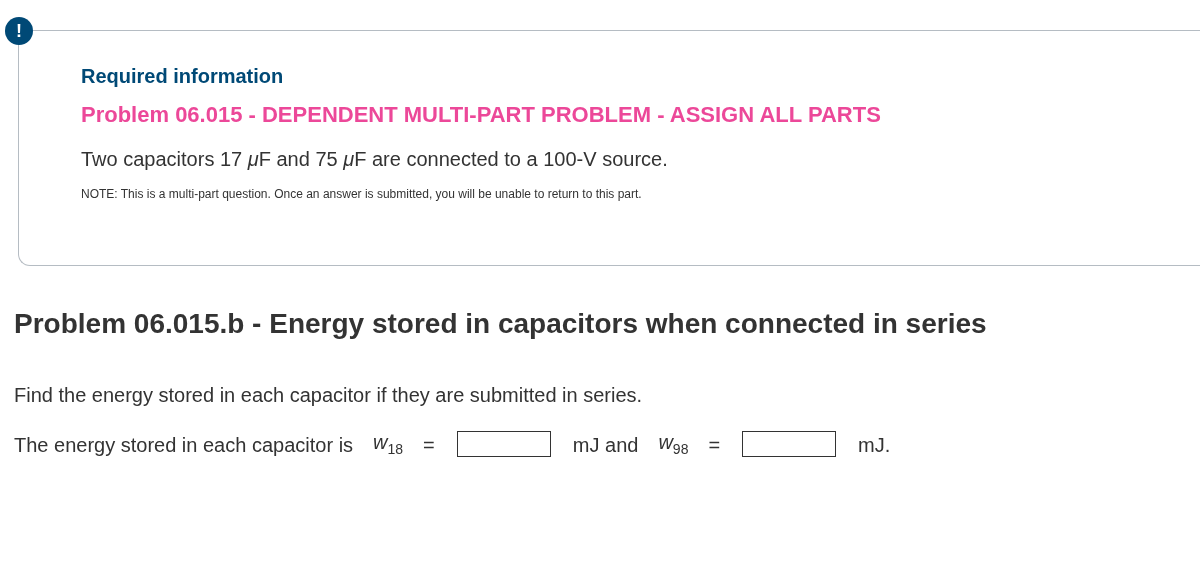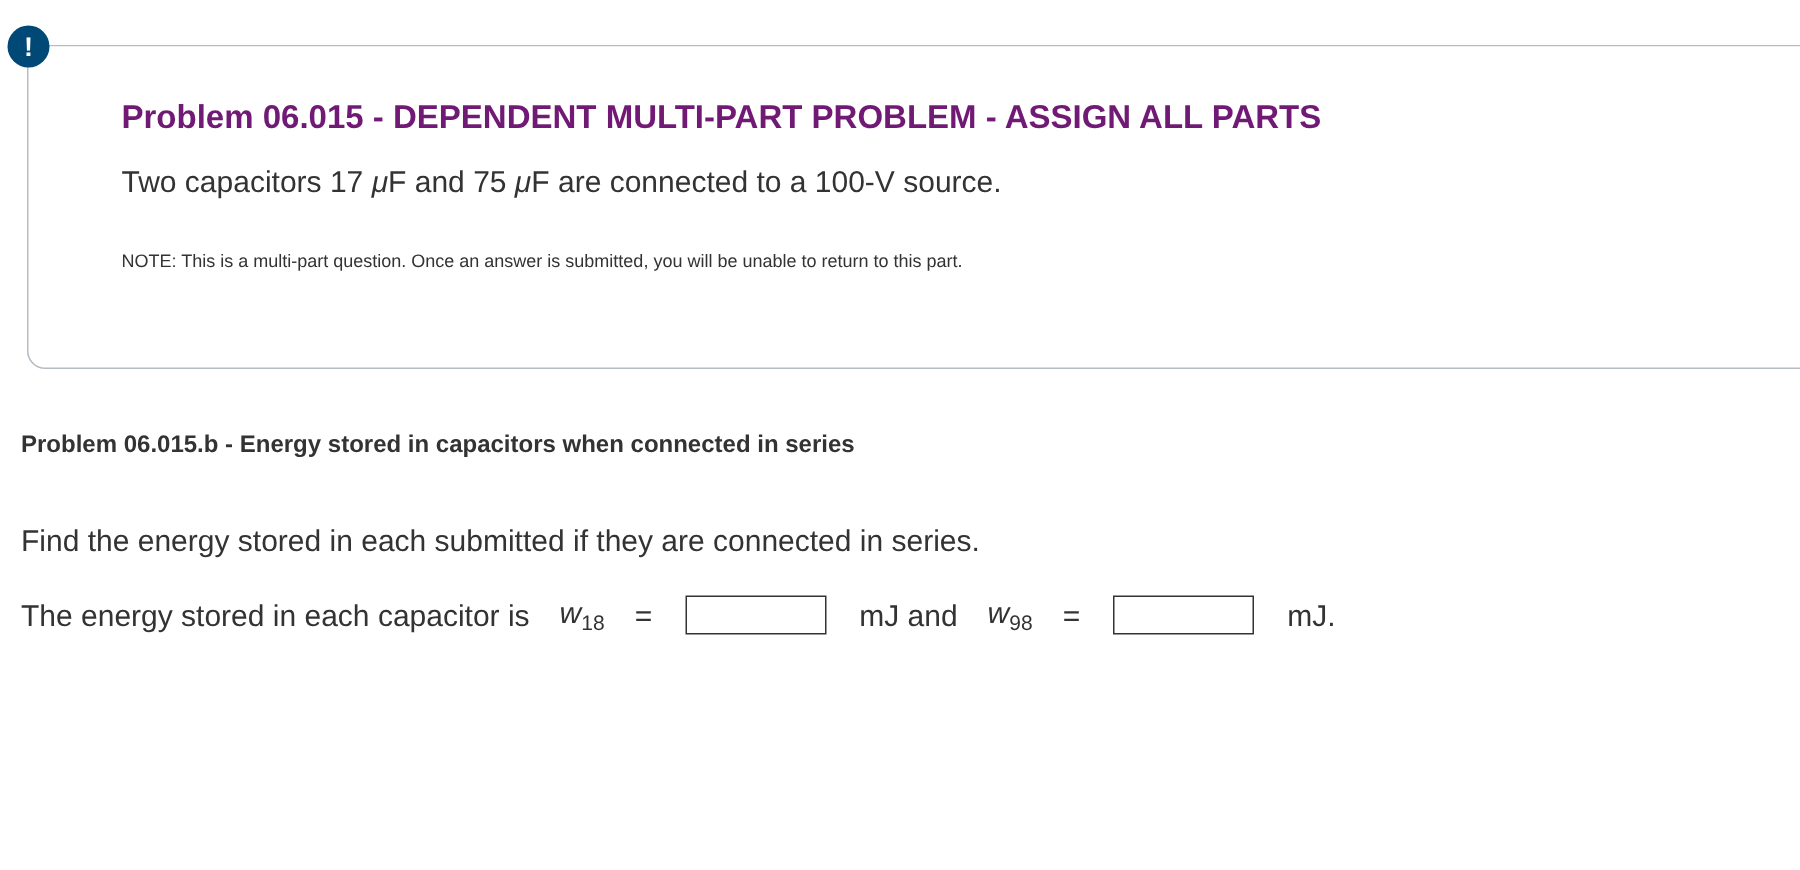--- a/index.html
+++ b/index.html
@@ -38,39 +38,39 @@
   }
   .required-info {
     color: #004976;
     font-weight: bold;
     font-size: 20px;
     margin-bottom: 14px;
   }
   .problem-title {
     font-weight: bold;
     font-size: 22px;
-    color: #701a75;
+    color: #ec4899;
     margin-bottom: 20px;
   }
   .problem-desc {
     font-size: 20px;
     color: #333;
-    margin-bottom: 33px;
+    margin-bottom: 16px;
   }
   .note-line {
     font-size: 12px;
     color: #333;
   }
   .mu { font-style: italic; }
   .subproblem {
     margin: 42px 0 0 14px;
   }
   .subproblem-title {
     font-weight: bold;
-    font-size: 16px;
+    font-size: 28px;
     color: #333;
     margin-bottom: 44px;
   }
   .find-line {
     font-size: 20px;
     color: #333;
     margin-bottom: 24px;
   }
   .answer-line {
     font-size: 20px;
@@ -89,30 +89,31 @@
     font-size: 16px;
     padding: 2px 4px;
     margin: 0 2px;
   }
 </style>
 </head>
 <body>
 
 <div class="info-container">
   <div class="info-badge">!</div>
+  <div class="required-info">Required information</div>
   <div class="problem-title">Problem 06.015 - DEPENDENT MULTI-PART PROBLEM - ASSIGN ALL PARTS</div>
   <div class="problem-desc">
     <span>Two capacitors 17 </span><span class="mu">μ</span><span>F and 75 </span><span class="mu">μ</span><span>F are connected to a 100-V source.</span>
   </div>
   <div class="note-line">NOTE: This is a multi-part question. Once an answer is submitted, you will be unable to return to this part.</div>
 </div>
 
 <div class="subproblem">
   <div class="subproblem-title">Problem 06.015.b - Energy stored in capacitors when connected in series</div>
-  <div class="find-line">Find the energy stored in each submitted if they are connected in series.</div>
+  <div class="find-line">Find the energy stored in each capacitor if they are submitted in series.</div>
   <div class="answer-line">
     <span>The energy stored in each capacitor is </span>
     <span><span class="var">w</span><span class="sub">18</span></span>
     <span> = </span>
     <input class="answer-input" type="text" value="" style="">
     <span> mJ and </span>
     <span><span class="var">w</span><span class="sub">98</span></span>
     <span> = </span>
     <input class="answer-input" type="text" value="" style="">
     <span> mJ.</span>

